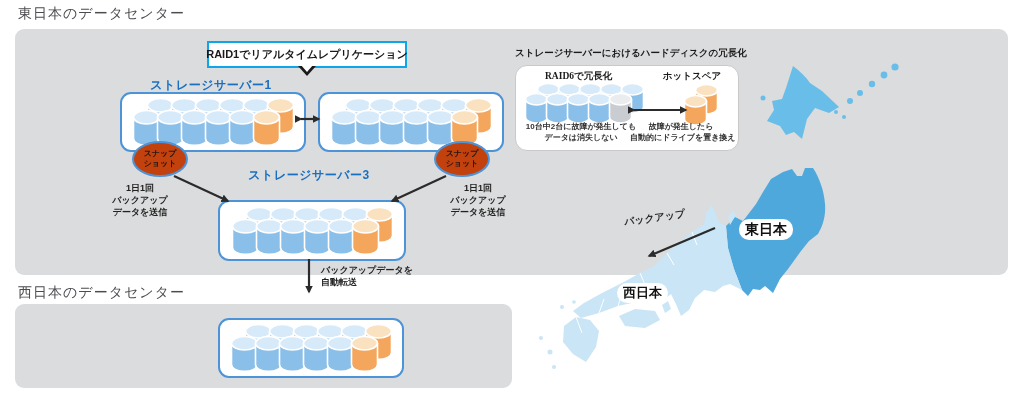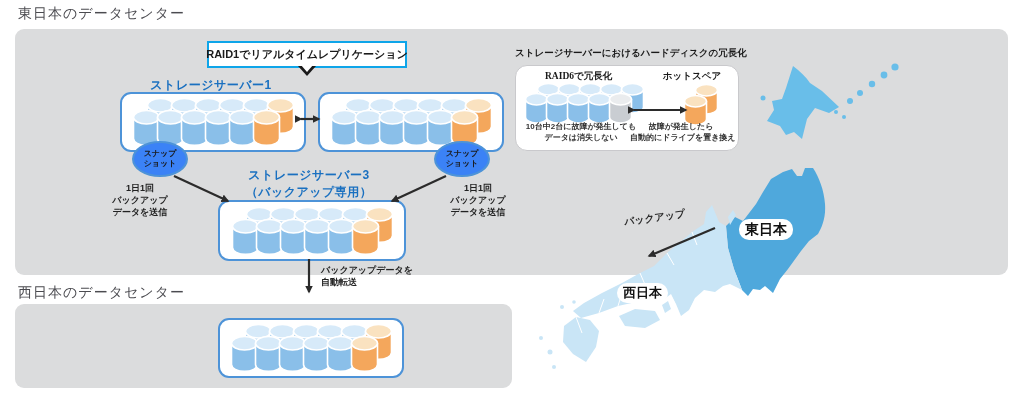--- a/index.html
+++ b/index.html
@@ -11,21 +11,21 @@
     border:2px solid #0ea5e9;display:flex;align-items:center;justify-content:center;
     font-size:11px;font-weight:bold;color:#1a1a1a;white-space:nowrap;z-index:6;}
   .callout .ptr-o{position:absolute;left:50%;bottom:-10px;margin-left:-9px;width:0;height:0;
     border-left:9px solid transparent;border-right:9px solid transparent;border-top:10px solid #1a1a1a;}
   .callout .ptr-i{position:absolute;left:50%;bottom:-6px;margin-left:-6px;width:0;height:0;
     border-left:6px solid transparent;border-right:6px solid transparent;border-top:7px solid #fff;z-index:2;}
   .srv-head{position:absolute;font-size:12px;font-weight:bold;color:#1a70c0;text-align:center;
     white-space:nowrap;letter-spacing:0.5px;z-index:4;}
   .srv-box{position:absolute;background:#fff;border:2px solid #4d93d8;border-radius:11px;z-index:3;}
   .cluster{position:absolute;inset:0;display:flex;align-items:center;justify-content:center;}
-  .oval{position:absolute;width:52px;height:32px;background:#3b82f6;border:2px solid #4d93d8;border-radius:50%;
+  .oval{position:absolute;width:52px;height:32px;background:#c2410c;border:2px solid #4d93d8;border-radius:50%;
     display:flex;flex-direction:column;align-items:center;justify-content:center;z-index:5;
     font-size:8px;font-weight:bold;color:#1a1a1a;line-height:1.2;white-space:nowrap;}
   .note{position:absolute;font-size:9px;font-weight:bold;color:#222;line-height:1.35;
     text-align:center;white-space:nowrap;z-index:4;}
   .note.left-align{text-align:left;}
   .red-title{position:absolute;left:515px;top:47px;font-size:9.5px;font-weight:bold;color:#1a1a1a;white-space:nowrap;z-index:4;}
   .red-panel{position:absolute;left:515px;top:65px;width:222px;height:84px;background:#fff;
     border:1px solid #c9c9cc;border-radius:12px;z-index:3;}
   .red-label{position:absolute;font-size:9.5px;font-weight:bold;color:#1a1a1a;white-space:nowrap;z-index:4;}
   .red-note{position:absolute;font-size:8px;font-weight:bold;color:#333;line-height:1.35;
@@ -133,21 +133,20 @@
     <div>データを送信</div>
   </div>
   <div class="note" style="left:438px;top:182px;width:80px;">
     <div>1日1回</div>
     <div>バックアップ</div>
     <div>データを送信</div>
   </div>
 
   <div class="srv-head" style="left:217px;top:167px;width:184px;">
     <div>ストレージサーバー3</div>
-    <div>（バックアップ専用）</div>
   </div>
   <div class="srv-box" style="left:218px;top:200px;width:184px;height:57px;">
     <div class="cluster clu">
         <svg width="163" height="50" viewBox="0 0 163 50">
           <path d="M15.5,8.26 v21.32 a13,6.76 0 0 0 26,0 v-21.32" fill="#8abfe9" stroke="#fff" stroke-width="1.6"></path>
           <ellipse cx="28.5" cy="8.26" rx="13" ry="6.76" fill="#d7eaf9" stroke="#fff" stroke-width="1.6"></ellipse>
           <path d="M39.5,8.26 v21.32 a13,6.76 0 0 0 26,0 v-21.32" fill="#8abfe9" stroke="#fff" stroke-width="1.6"></path>
           <ellipse cx="52.5" cy="8.26" rx="13" ry="6.76" fill="#d7eaf9" stroke="#fff" stroke-width="1.6"></ellipse>
           <path d="M63.5,8.26 v21.32 a13,6.76 0 0 0 26,0 v-21.32" fill="#8abfe9" stroke="#fff" stroke-width="1.6"></path>
           <ellipse cx="76.5" cy="8.26" rx="13" ry="6.76" fill="#d7eaf9" stroke="#fff" stroke-width="1.6"></ellipse>

